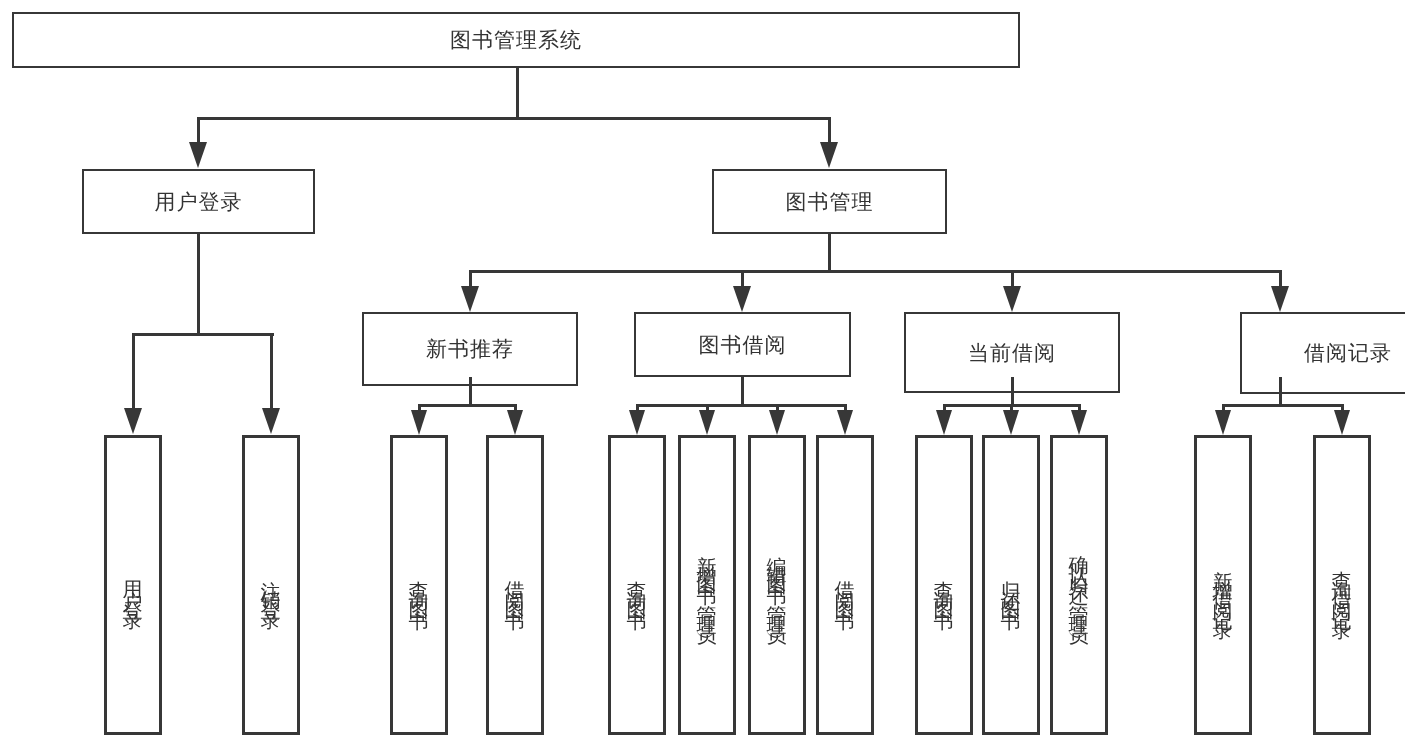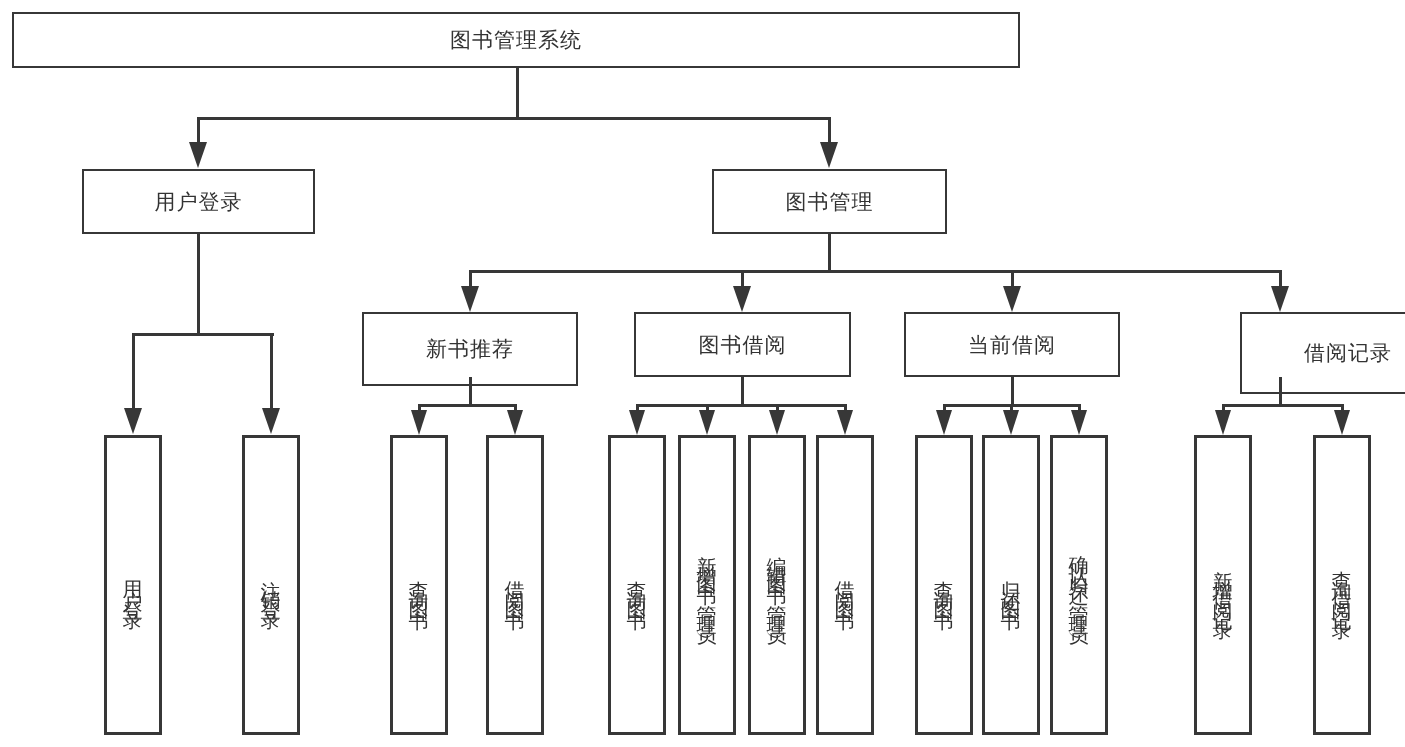--- a/index.html
+++ b/index.html
@@ -45,21 +45,21 @@
   <div class="box" style="left:712px;top:169px;width:235px;height:65px">
     <span>图书管理</span>
   </div>
 
   <div class="box" style="left:362px;top:312px;width:216px;height:74px">
     <span>新书推荐</span>
   </div>
   <div class="box" style="left:634px;top:312px;width:217px;height:65px">
     <span>图书借阅</span>
   </div>
-  <div class="box" style="left:904px;top:312px;width:216px;height:65px">
+  <div class="box" style="left:904px;top:312px;width:216px;height:81px">
     <span>当前借阅</span>
   </div>
   <div class="box" style="left:1240px;top:312px;width:216px;height:82px">
     <span>借阅记录</span>
   </div>
 
   <div class="box leaf" style="left:104px;top:435px;width:58px;height:300px">
     <span class="vtxt">用户登录</span>
   </div>
   <div class="box leaf" style="left:242px;top:435px;width:58px;height:300px">

